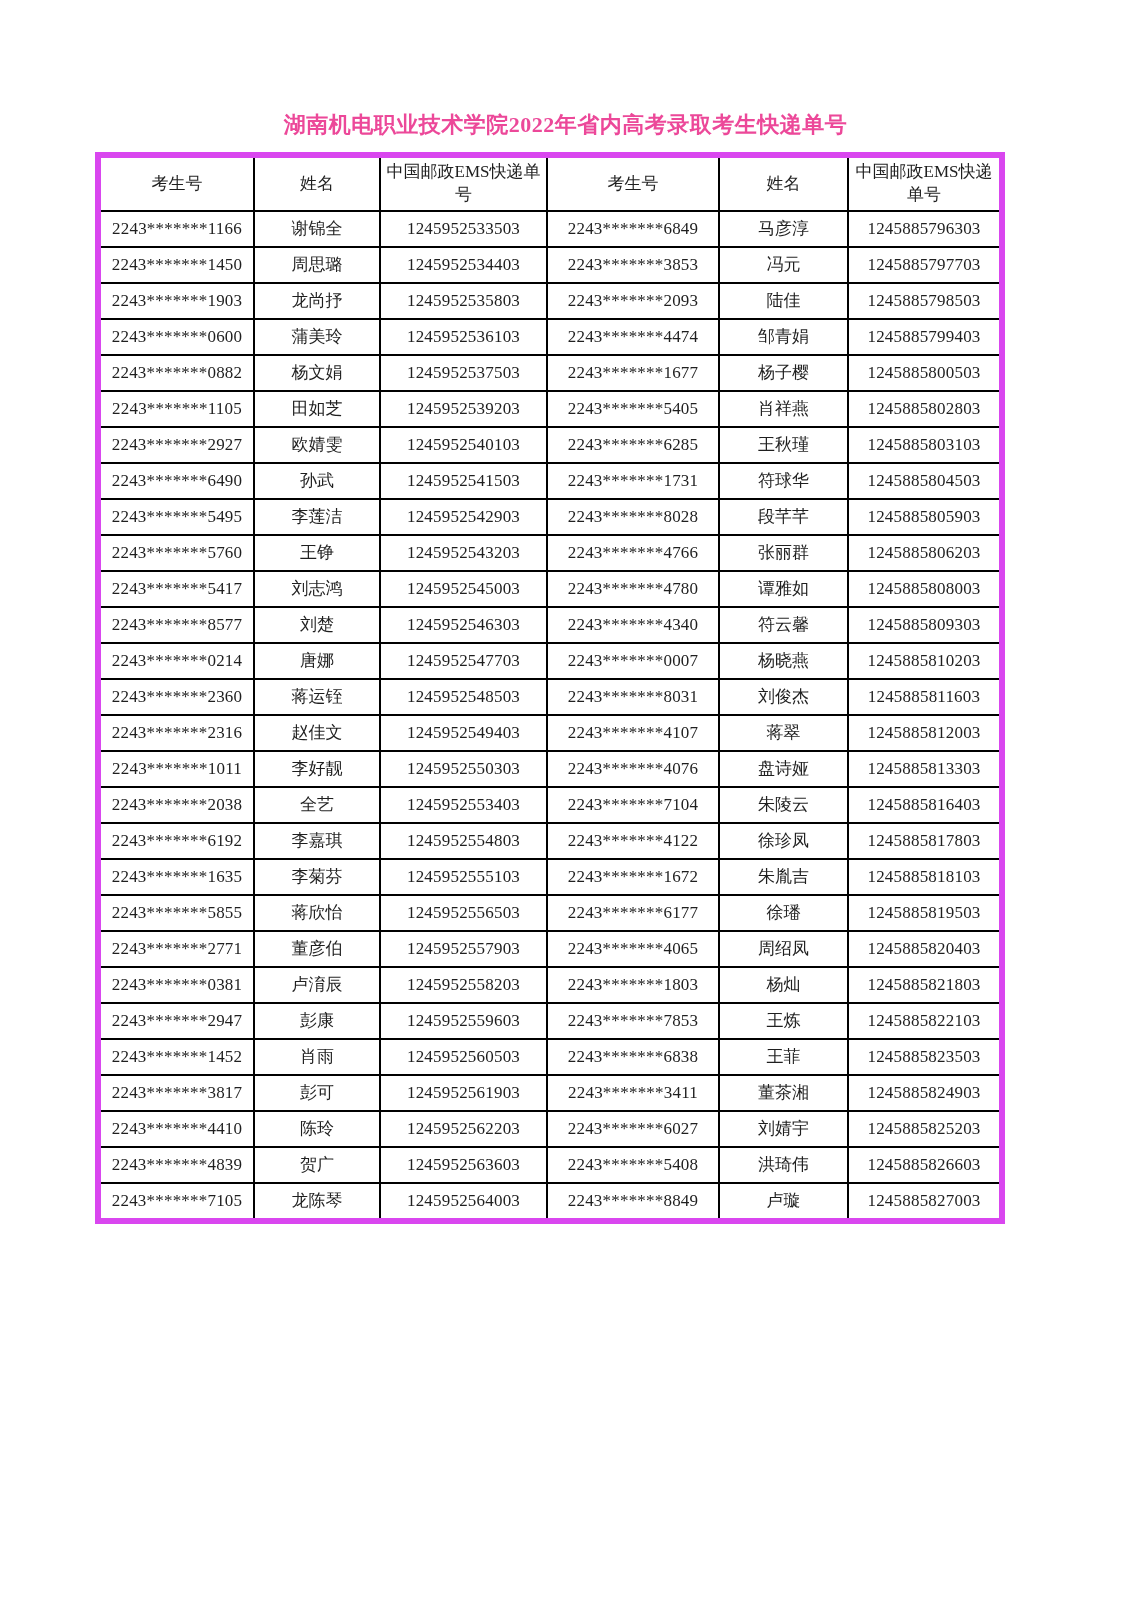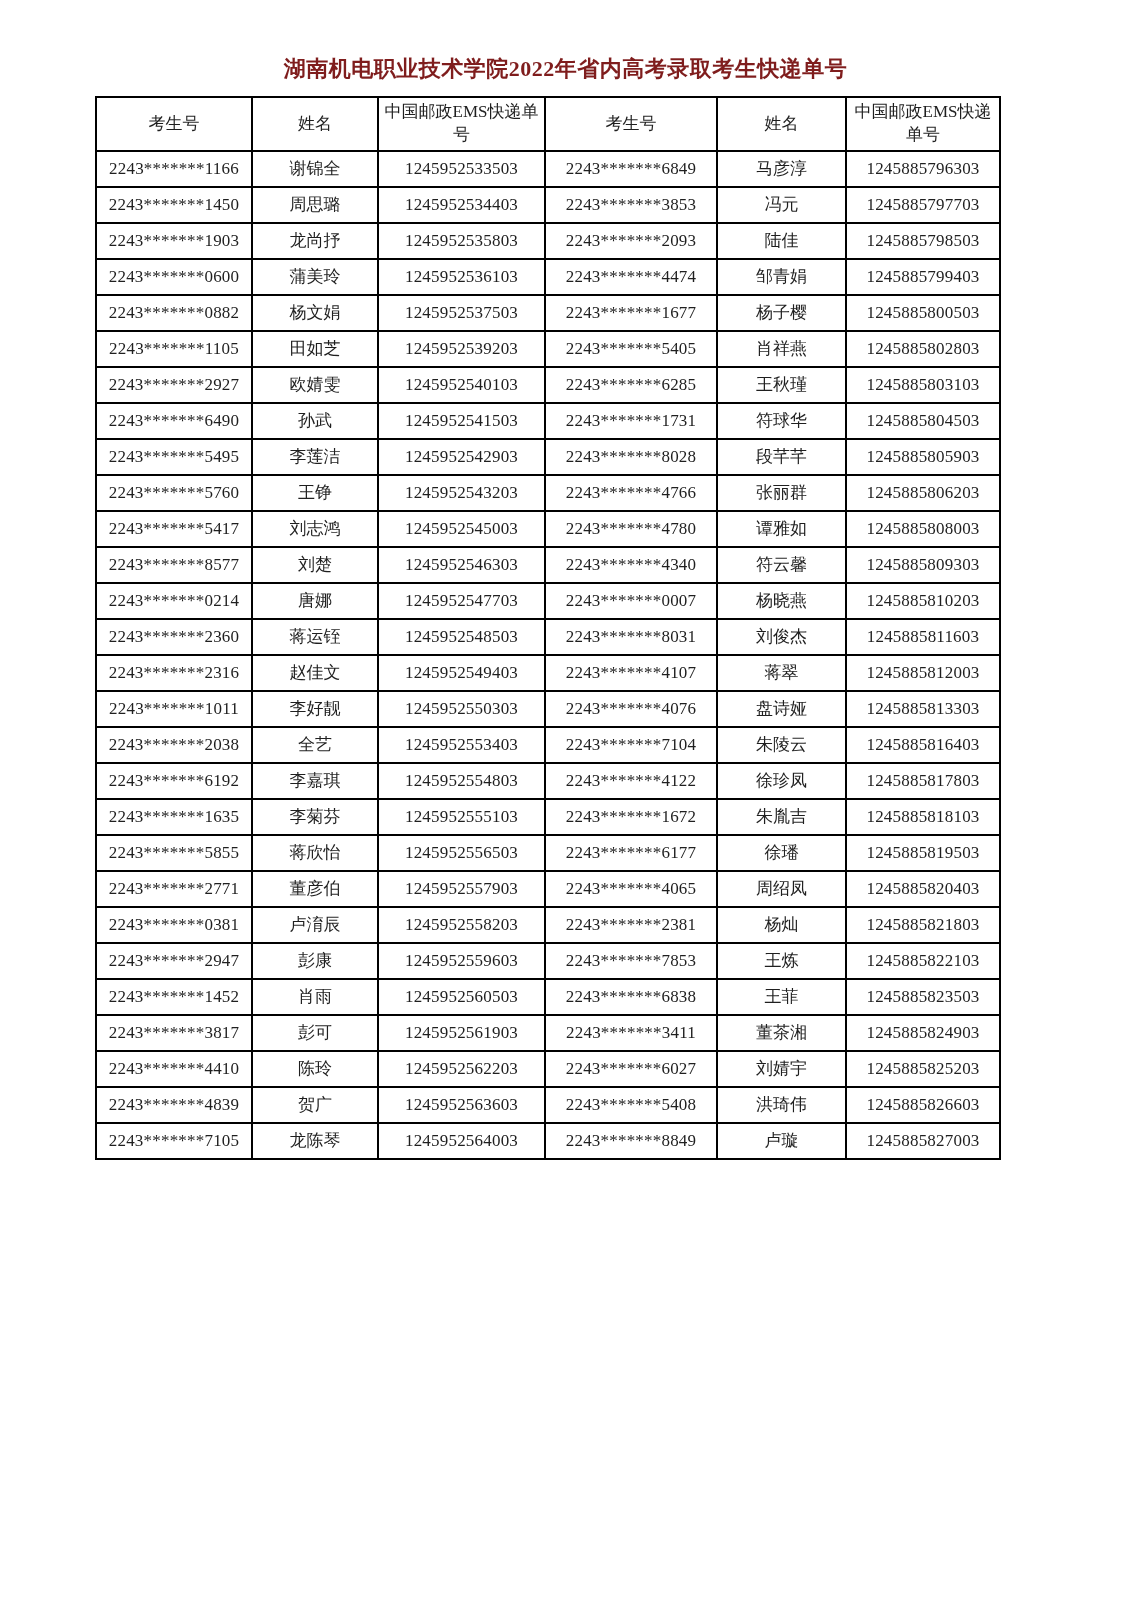--- a/index.html
+++ b/index.html
@@ -15,33 +15,33 @@
     -webkit-font-smoothing: antialiased;
   }
   .page {
     position: relative;
     width: 1131px;
     height: 1600px;
     overflow: hidden;
   }
   h1.doc-title {
     margin: 0;
-    padding-top: 54px;
+    padding-top: 110px;
     text-align: center;
     font-size: 22px;
     font-weight: bold;
     letter-spacing: 0.5px;
-    color: #7f1d1d;
+    color: #ec4899;
   }
   table.courier-table {
     table-layout: fixed;
     border-collapse: collapse;
     width: 904px;
     margin: 12px 0 6px 95px;
-    border: 1px solid #d946ef;
+    border: 6px solid #d946ef;
   }
   .courier-table th,
   .courier-table td {
     border: 2px solid #000;
     text-align: center;
     vertical-align: middle;
     padding: 0 2px;
     overflow: hidden;
     white-space: normal;
   }
@@ -252,21 +252,21 @@
     <td>董彦伯</td>
     <td class="num-cell">1245952557903</td>
     <td class="num-cell">2243*******4065</td>
     <td>周绍凤</td>
     <td class="num-cell">1245885820403</td>
   </tr>
         <tr>
     <td class="num-cell">2243*******0381</td>
     <td>卢淯辰</td>
     <td class="num-cell">1245952558203</td>
-    <td class="num-cell">2243*******2381</td>
+    <td class="num-cell">2243*******1803</td>
     <td>杨灿</td>
     <td class="num-cell">1245885821803</td>
   </tr>
         <tr>
     <td class="num-cell">2243*******2947</td>
     <td>彭康</td>
     <td class="num-cell">1245952559603</td>
     <td class="num-cell">2243*******7853</td>
     <td>王炼</td>
     <td class="num-cell">1245885822103</td>

